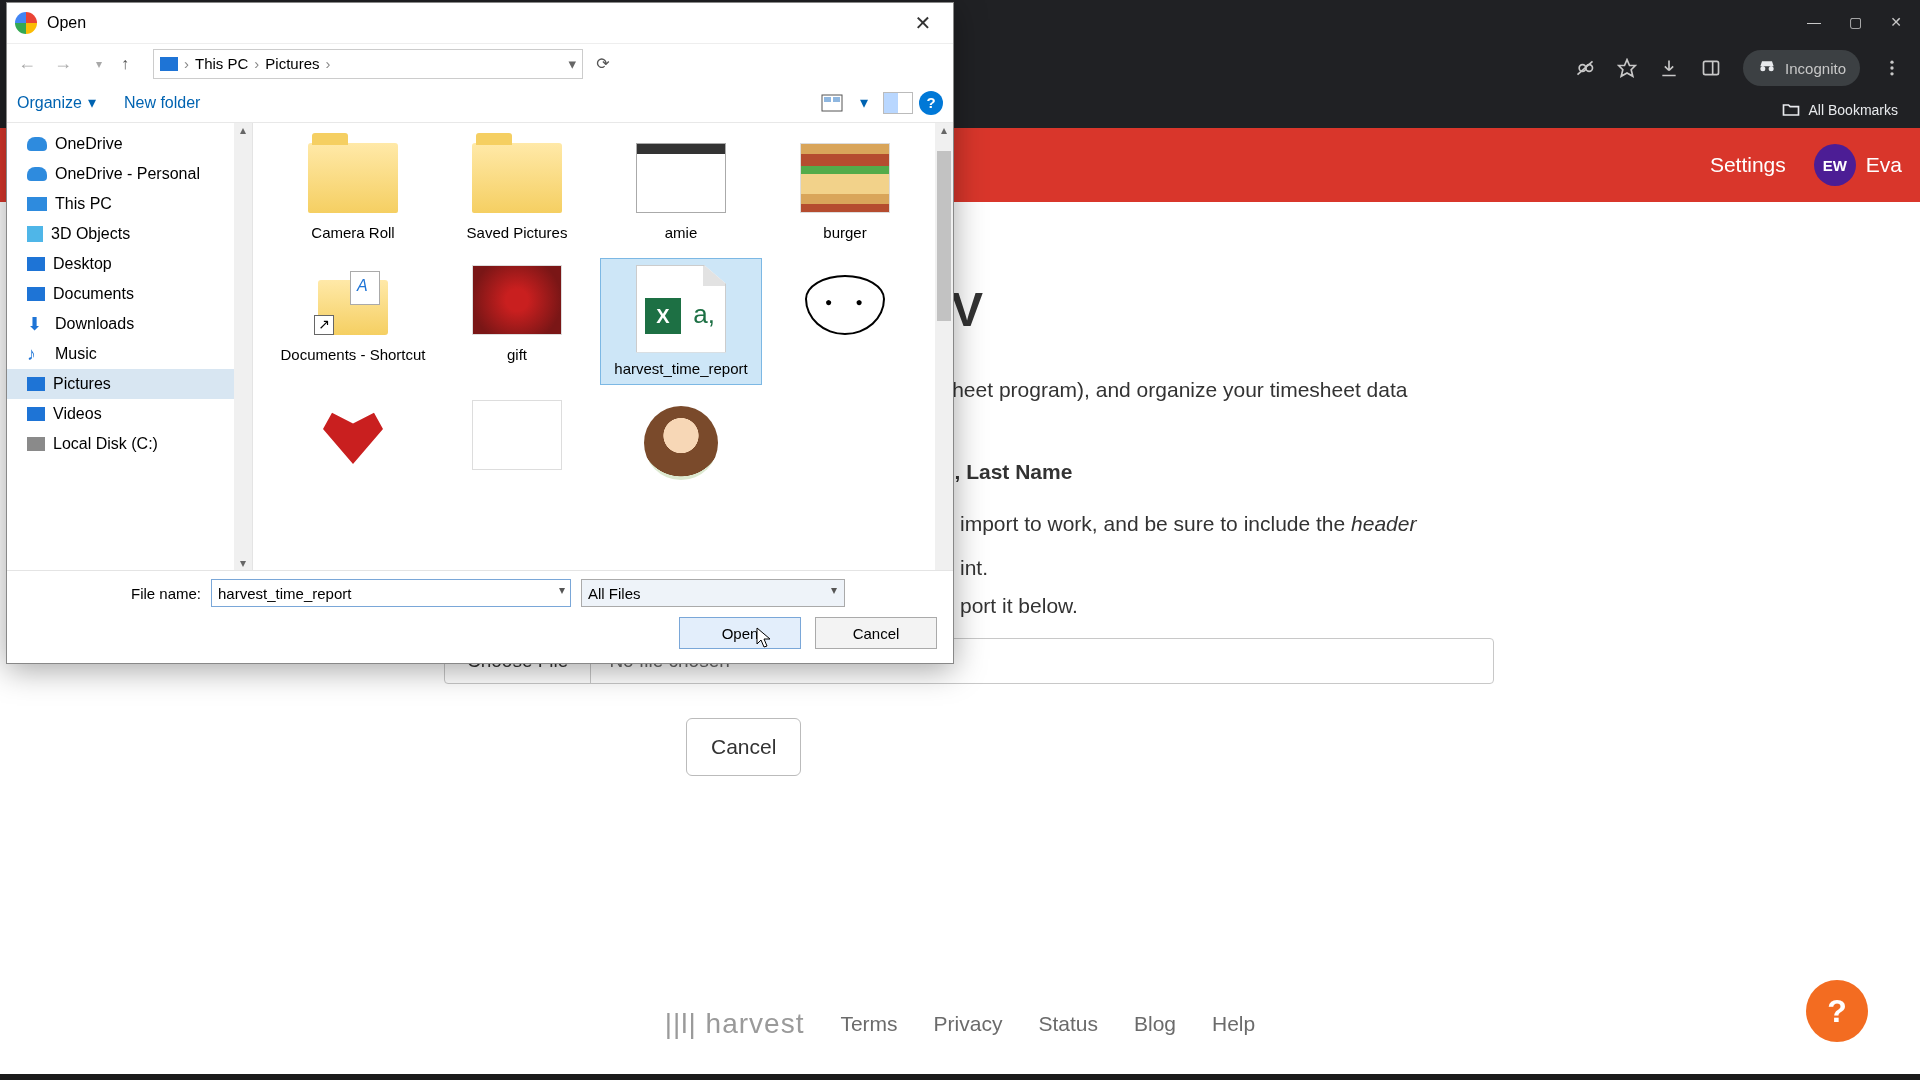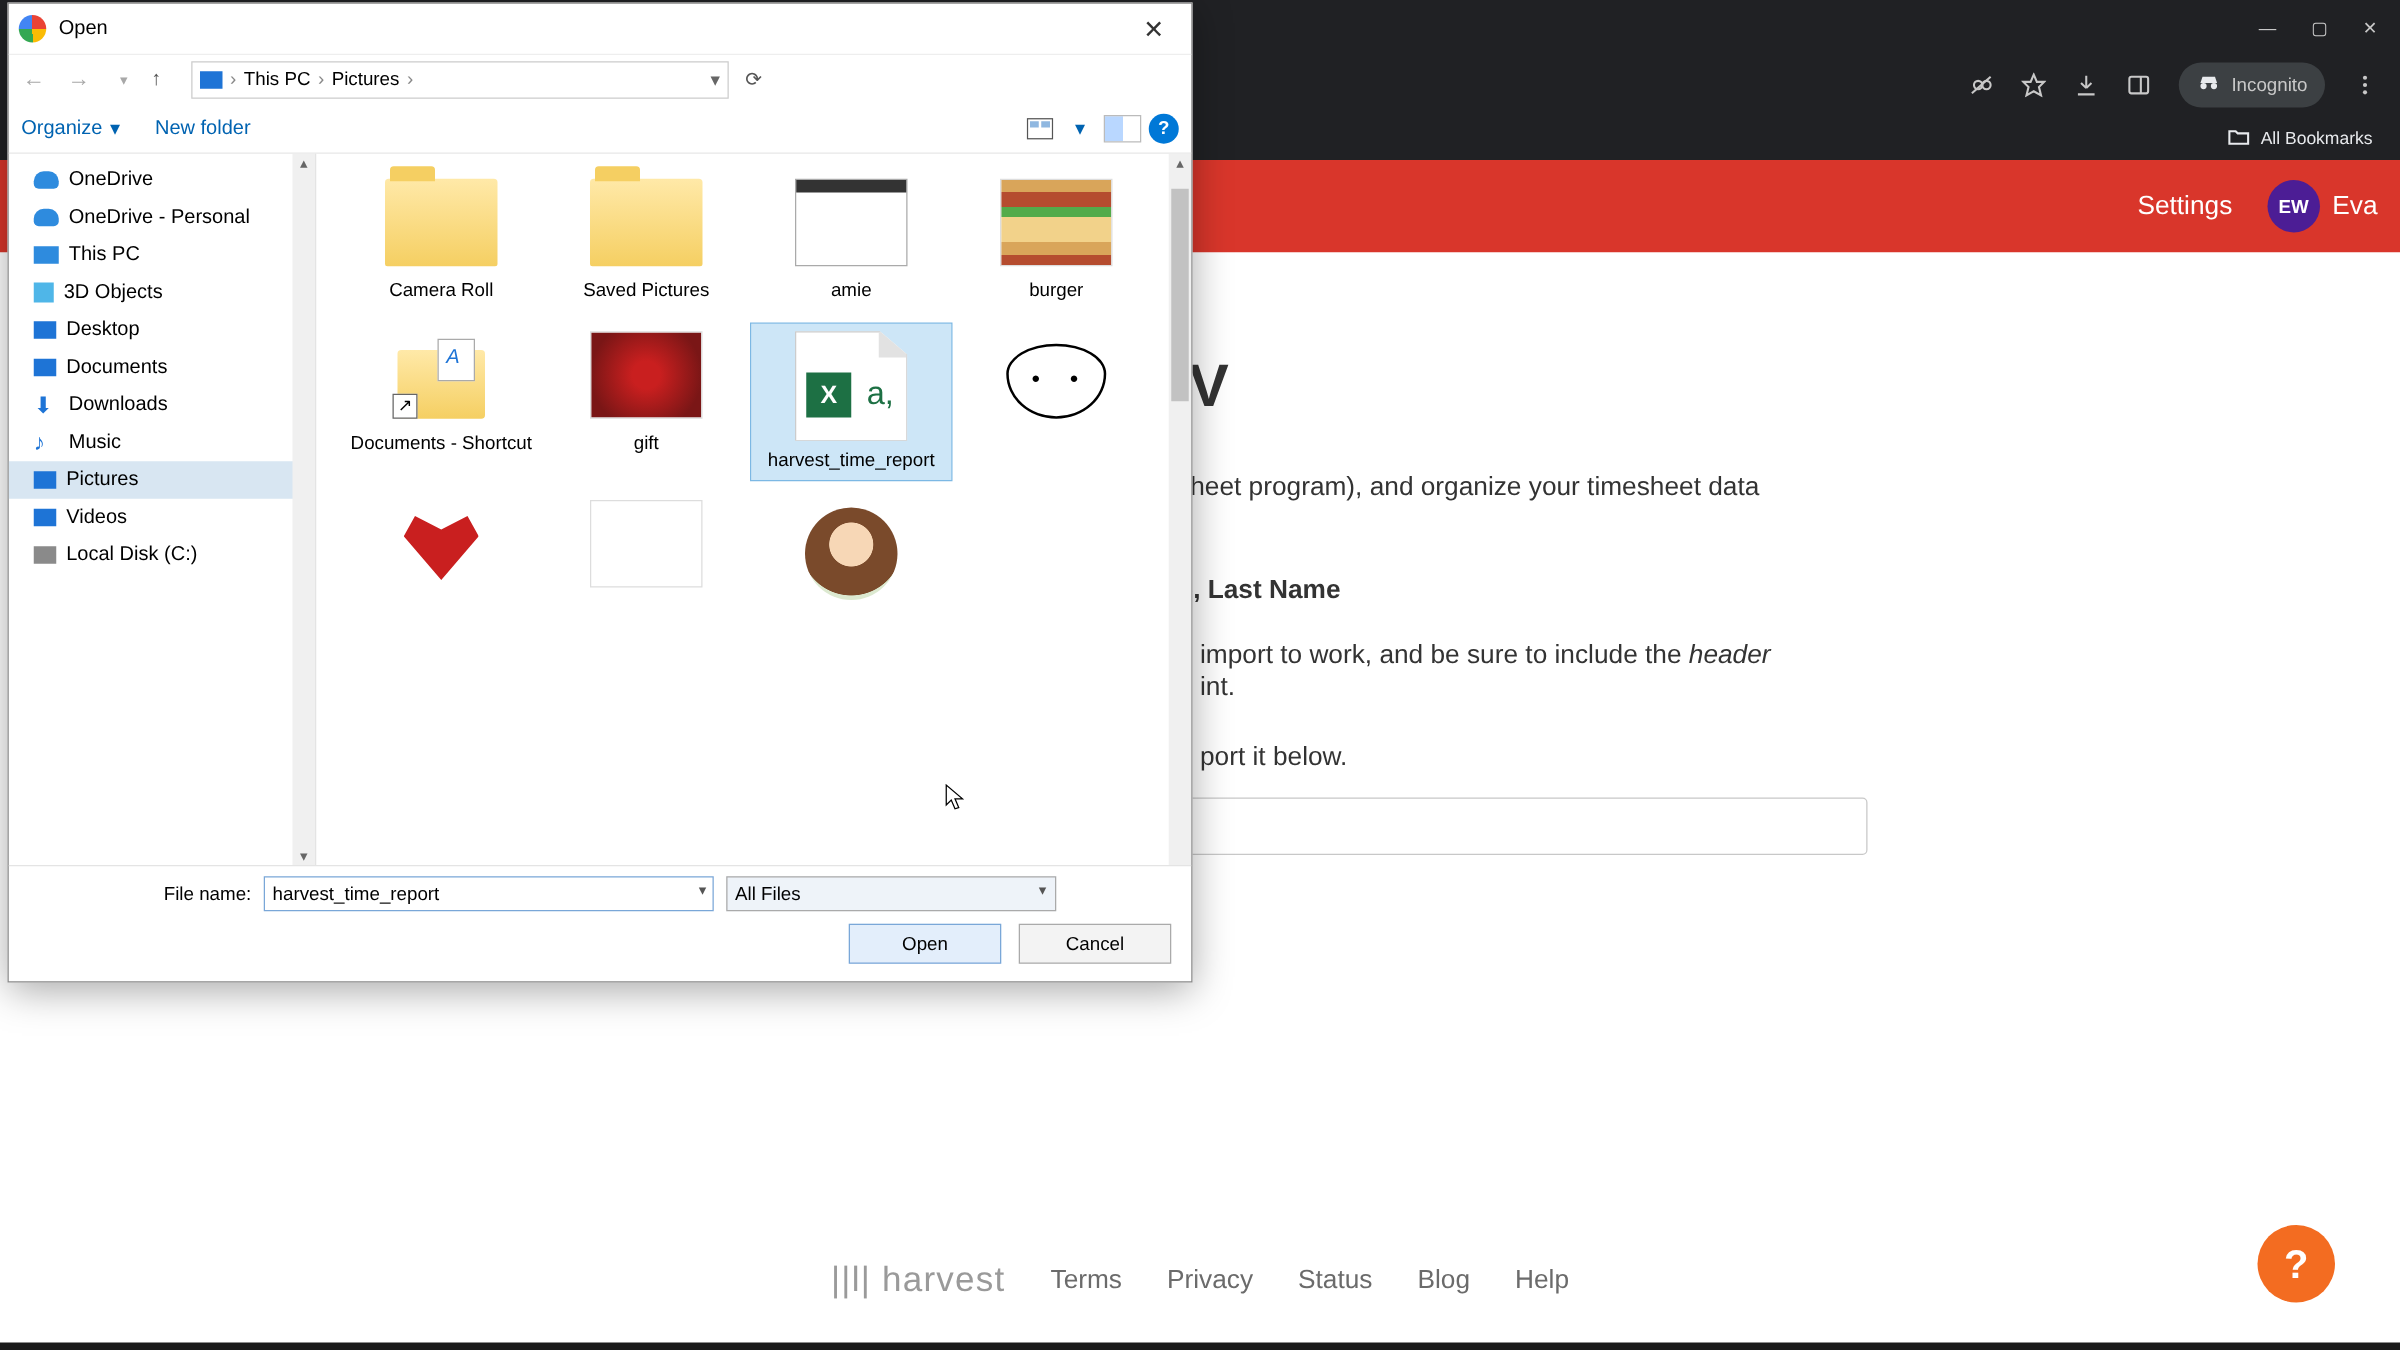--- a/index.html
+++ b/index.html
@@ -20,35 +20,35 @@
 .harvest-settings { font-size:21px; padding:20px 22px; }
 .harvest-avatar { width:42px; height:42px; border-radius:50%; background:#4c1d95; display:flex; align-items:center; justify-content:center; font-size:15px; font-weight:700; margin:0 10px 0 6px; }
 .harvest-user { font-size:21px; }
 
 .page-content { position:absolute; top:202px; left:0; right:0; bottom:0; background:#fff; color:#333; }
 .pc-title { position:absolute; top:80px; left:920px; font-size:48px; font-weight:700; letter-spacing:-1px; }
 .pc-line1 { position:absolute; top:176px; left:930px; font-size:21px; }
 .pc-line2 { position:absolute; top:258px; left:930px; font-size:21px; font-weight:700; }
 .pc-line3 { position:absolute; top:310px; left:960px; font-size:21px; }
 .pc-line3 i { font-style:italic; }
-.pc-line4 { position:absolute; top:336px; left:960px; font-size:21px; }
+.pc-line4 { position:absolute; top:354px; left:960px; font-size:21px; }
 .pc-line5 { position:absolute; top:392px; left:960px; font-size:21px; }
 .choose-bar { position:absolute; top:436px; left:444px; width:1050px; height:46px; border:1px solid #c8c8c8; border-radius:4px; display:flex; align-items:center; }
 .choose-btn { height:100%; padding:0 22px; border-right:1px solid #c8c8c8; display:flex; align-items:center; font-size:19px; color:#333; }
 .choose-text { padding-left:18px; font-size:19px; color:#666; }
 .import-btn { position:absolute; top:516px; left:444px; background:#188433; color:#fff; border:none; border-radius:6px; padding:16px 24px; font-size:21px; font-weight:600; }
 .cancel-page-btn { position:absolute; top:516px; left:686px; background:#fff; color:#333; border:1px solid #bbb; border-radius:6px; padding:16px 24px; font-size:21px; }
 
 .footer { position:absolute; bottom:40px; left:0; right:0; display:flex; justify-content:center; align-items:center; gap:36px; color:#6b6b6b; font-size:21px; }
 .footer-logo { font-size:28px; letter-spacing:1px; color:#9a9a9a; font-weight:300; }
 
 .help-fab { position:absolute; bottom:38px; right:52px; width:62px; height:62px; border-radius:50%; background:#f36c21; color:#fff; display:flex; align-items:center; justify-content:center; font-size:32px; font-weight:700; }
 
 
-.dialog { position:absolute; top:2px; left:6px; width:948px; height:784px; background:#fff; border:1px solid #888; box-shadow:0 6px 30px rgba(0,0,0,.35); display:flex; flex-direction:column; }
+.dialog { position:absolute; top:2px; left:6px; width:948px; height:662px; background:#fff; border:1px solid #888; box-shadow:0 6px 30px rgba(0,0,0,.35); display:flex; flex-direction:column; }
 .dlg-title { height:40px; display:flex; align-items:center; padding:0 8px; font-size:16px; }
 .dlg-title .gicon { width:22px; height:22px; border-radius:50%; background:conic-gradient(#ea4335 0 90deg,#fbbc05 90deg 180deg,#34a853 180deg 270deg,#4285f4 270deg 360deg); margin-right:10px; }
 .dlg-title .spacer { flex:1; }
 .dlg-close { width:44px; text-align:center; font-size:20px; color:#333; }
 
 .dlg-nav { height:40px; display:flex; align-items:center; padding:0 6px; gap:8px; border-top:1px solid #eee; }
 .nav-arrow { width:28px; text-align:center; color:#a8a8a8; font-size:18px; }
 .nav-up { width:24px; color:#555; font-size:16px; }
 .addr { flex:0 0 430px; height:30px; border:1px solid #ccc; display:flex; align-items:center; padding:0 6px; font-size:15px; gap:6px; }
 .addr-seg { display:flex; align-items:center; gap:8px; }

